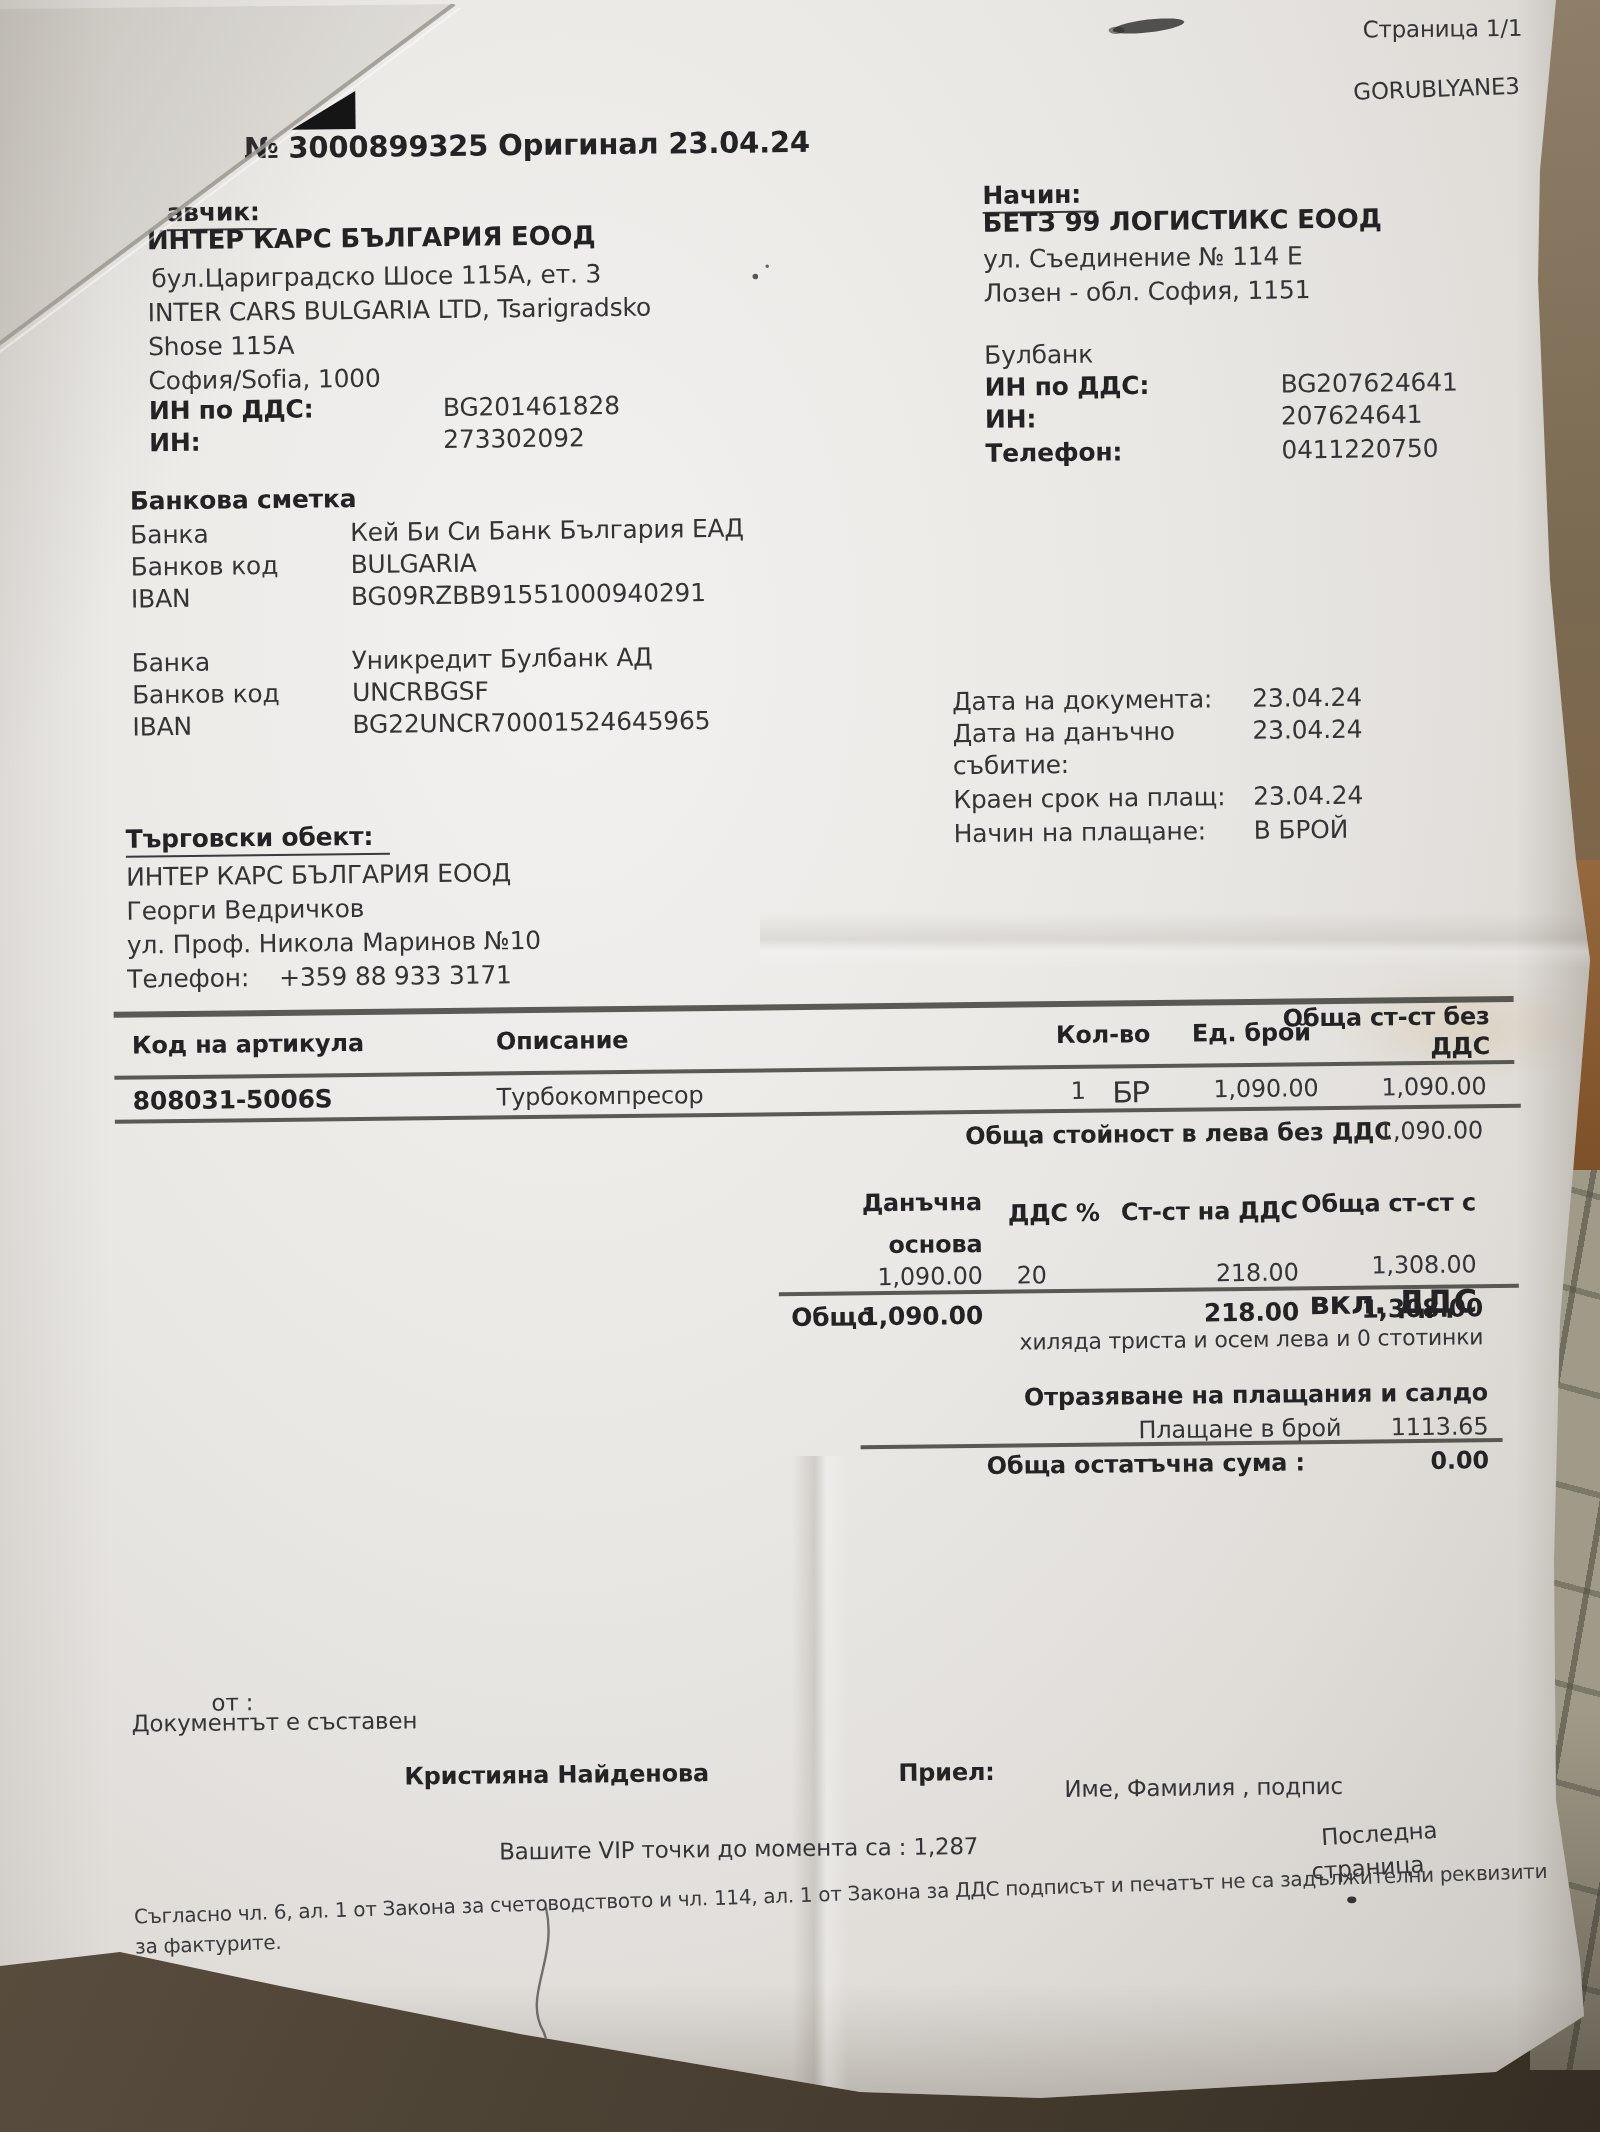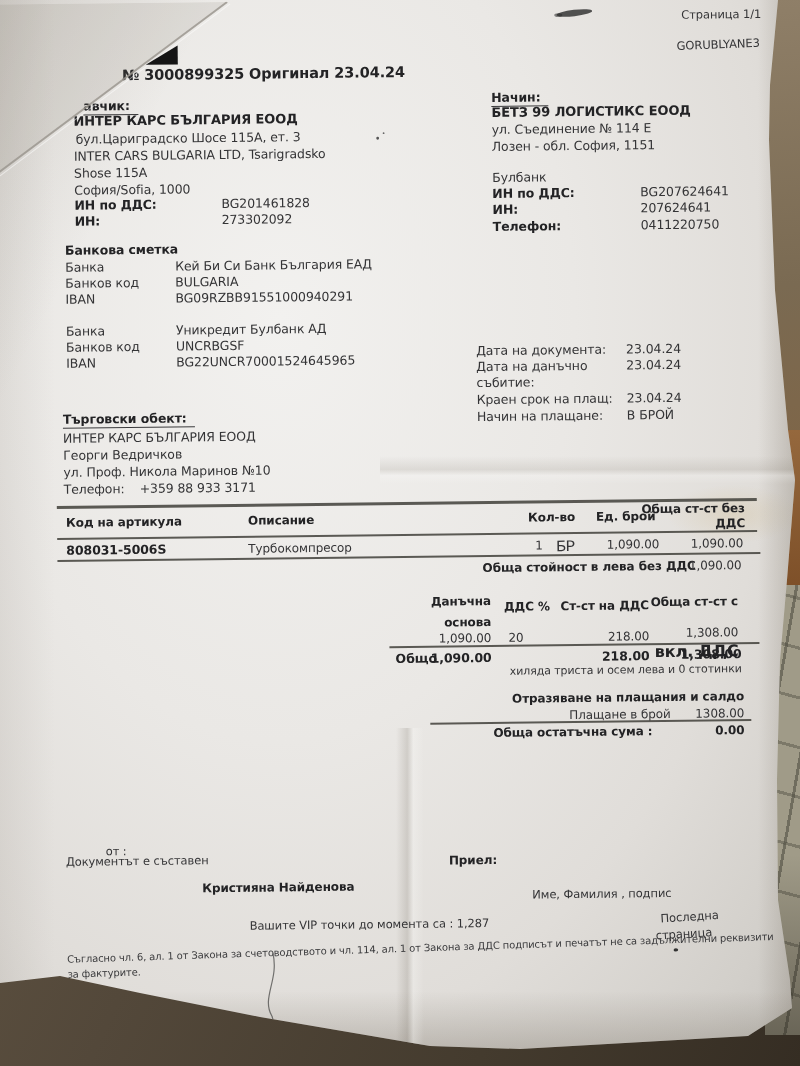--- a/index.html
+++ b/index.html
@@ -130,28 +130,28 @@
       <div class="rule" style="left:388px;top:646px;width:370px;height:1.5px;"></div>
 
       <div class="t b" style="left:394px;top:651px;font-size:12.5px;">Общо</div>
       <div class="t b" style="right:310px;top:651px;font-size:12.5px;">1,090.00</div>
       <div class="t b" style="right:152px;top:651px;font-size:12.5px;">218.00</div>
       <div class="t b" style="right:60px;top:650px;font-size:12.5px;">1,308.00</div>
       <div class="t" style="right:60px;top:666px;font-size:11px;">хиляда триста и осем лева и 0 стотинки</div>
 
       <div class="t b" style="right:58px;top:693px;font-size:12px;">Отразяване на плащания и салдо</div>
       <div class="t" style="left:567px;top:710px;font-size:12px;">Плащане в брой</div>
-      <div class="t" style="right:58px;top:710px;font-size:12px;">1308.00</div>
+      <div class="t" style="right:58px;top:710px;font-size:12px;">1113.65</div>
       <div class="rule" style="left:428px;top:723px;width:321px;height:1.5px;"></div>
       <div class="t b" style="right:150px;top:727px;font-size:12px;">Обща остатъчна сума :</div>
       <div class="t b" style="right:58px;top:727px;font-size:12px;">0.00</div>
 
       <div class="t sm" style="left:62px;top:851px;">Документът е  съставен</div>
       <div class="t sm" style="left:62px;top:841px;margin-left:40px;">от :</div>
-      <div class="t b" style="left:445px;top:854px;font-size:12px;">Приел:</div>
+      <div class="t b" style="left:445px;top:880px;font-size:12px;">Приел:</div>
       <div class="t b" style="left:198px;top:879px;font-size:12px;">Кристияна Найденова</div>
       <div class="t sm" style="left:528px;top:889px;">Име, Фамилия , подпис</div>
       <div class="t sm" style="left:245px;top:917px;">Вашите VIP точки до момента са : 1,287</div>
       <div class="t sm" style="left:656px;top:913px;transform:rotate(-3deg);">Последна</div>
       <div class="t sm" style="left:651px;top:930px;transform:rotate(-3deg);">страница</div>
       <div style="position:absolute;left:62px;top:949px;width:720px;font-size:10px;letter-spacing:-0.15px;line-height:14.5px;transform:rotate(-1.2deg);transform-origin:0 0;color:#3a3a3c;">Съгласно  чл. 6, ал. 1 от Закона за счетоводството и  чл. 114, ал. 1 от Закона за ДДС подписът и печатът не са задължителни реквизити за фактурите.</div>
 
       <svg class="marks" width="800" height="1066" viewBox="0 0 800 1066">
         <polygon points="233,0 0,170 0,0" fill="rgba(120,114,104,0.13)"></polygon>
         <path d="M233,0 L0,170" stroke="#9b968f" stroke-width="2" fill="none" opacity="0.85"></path>

